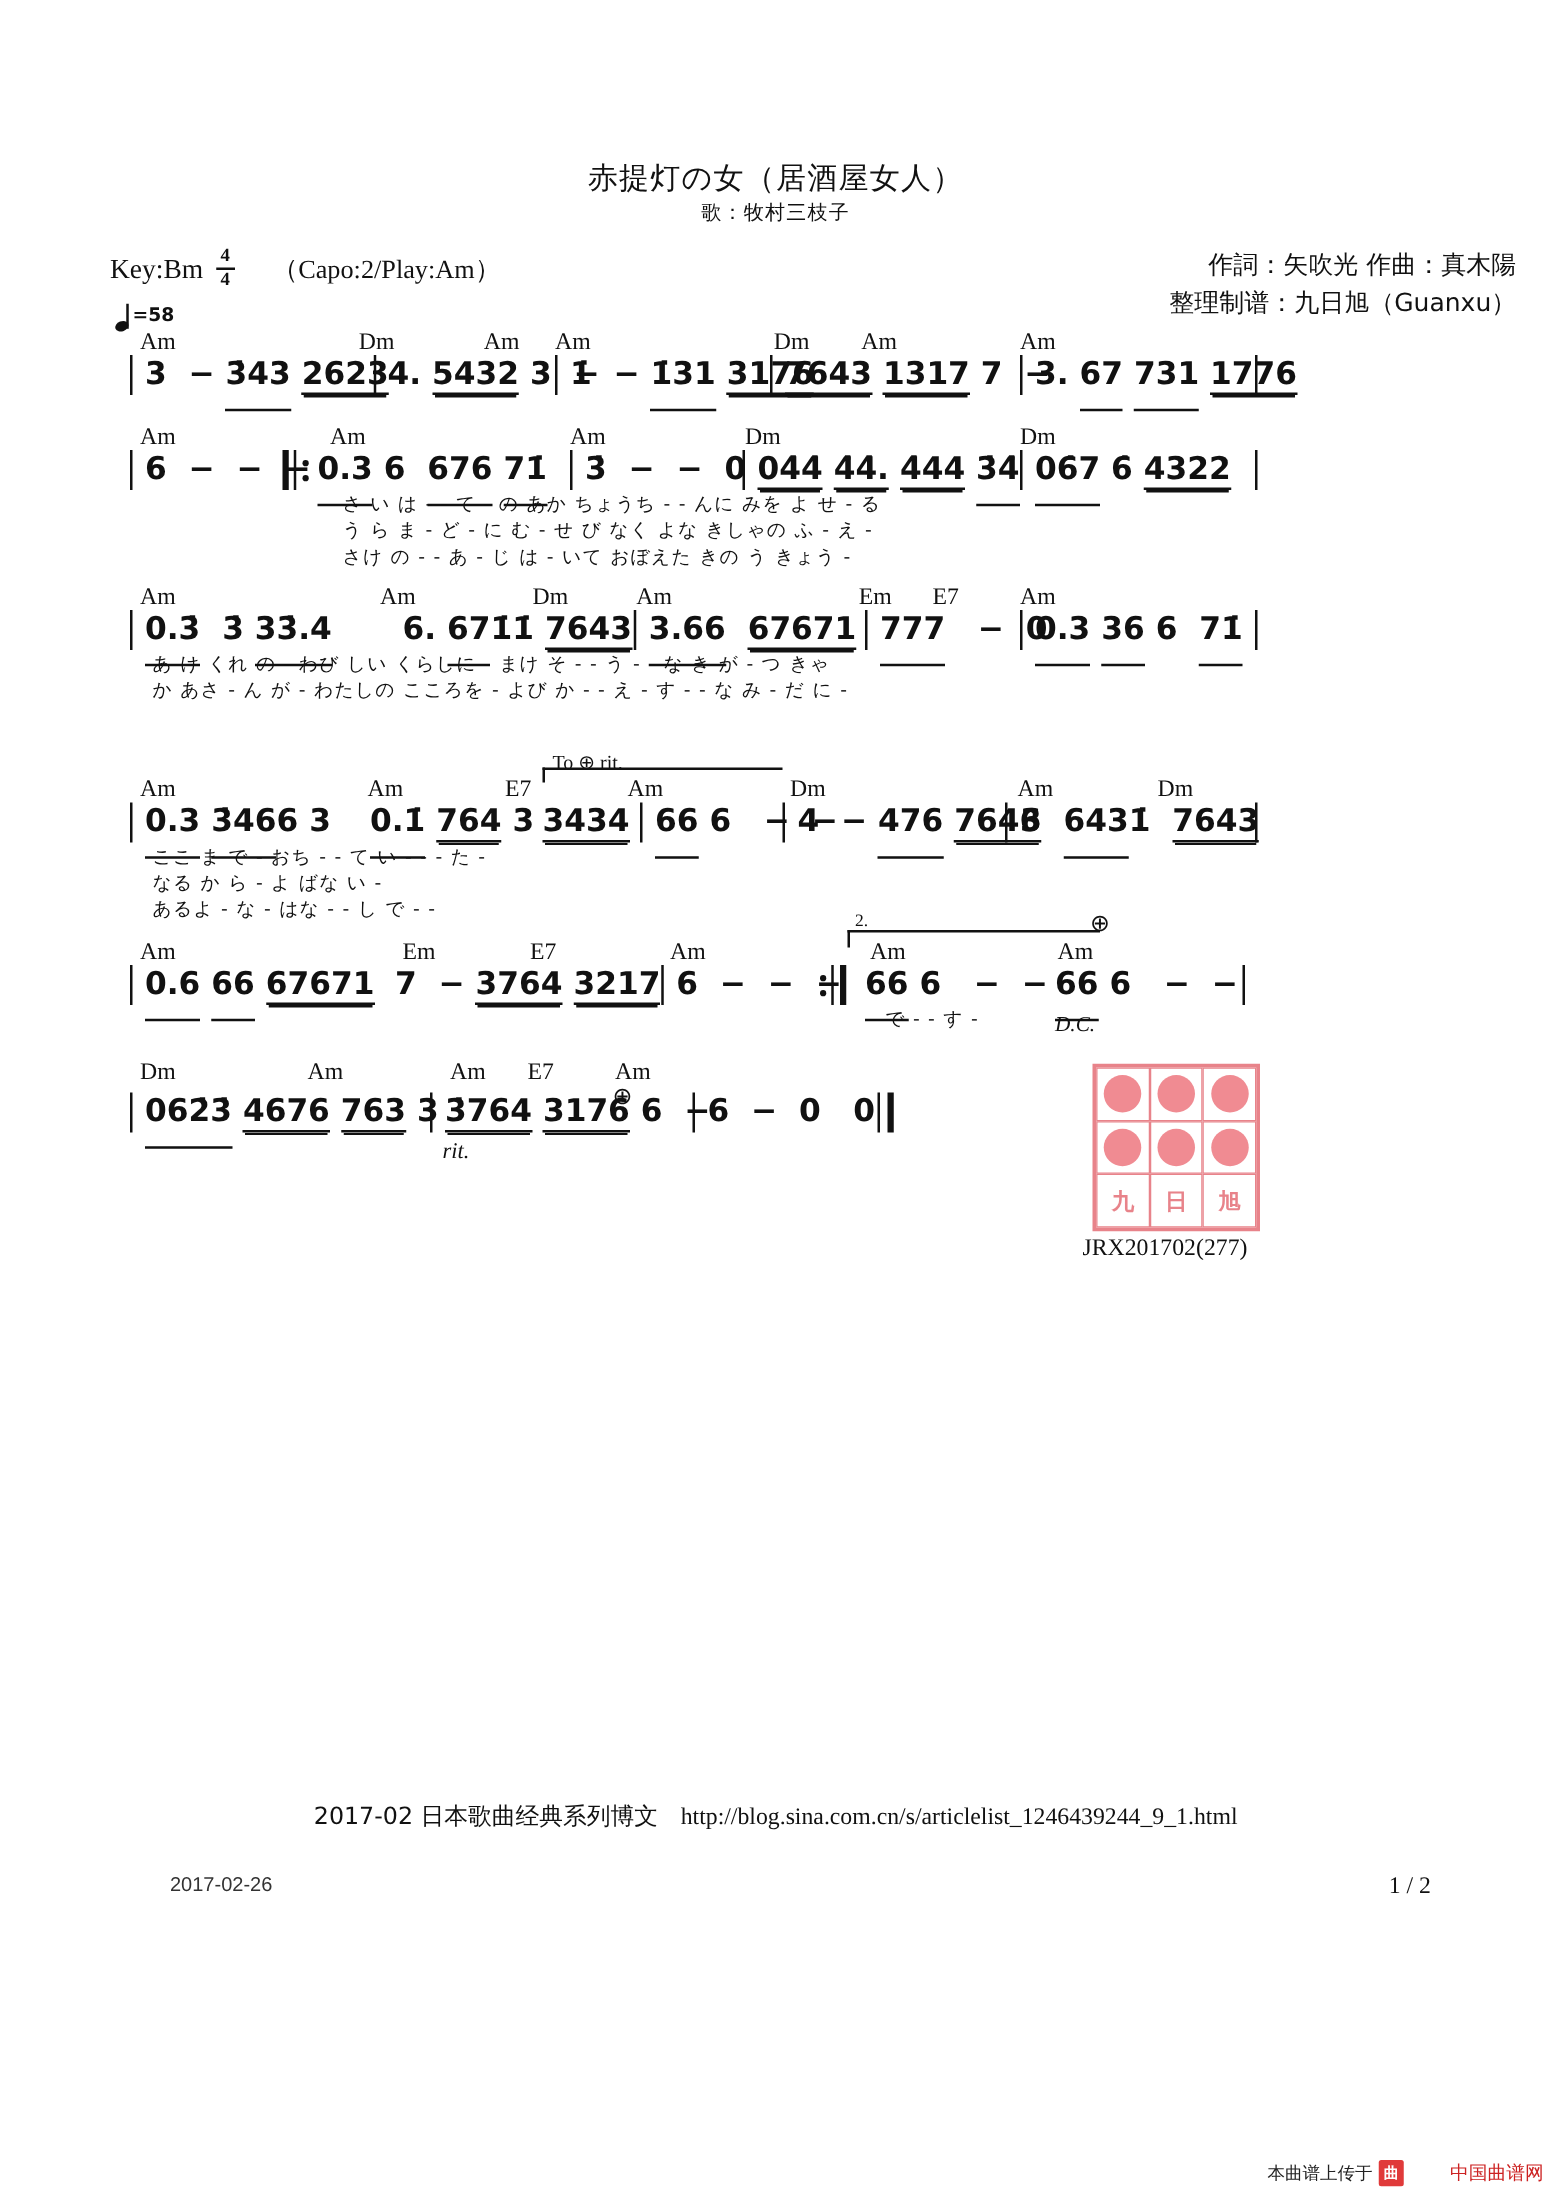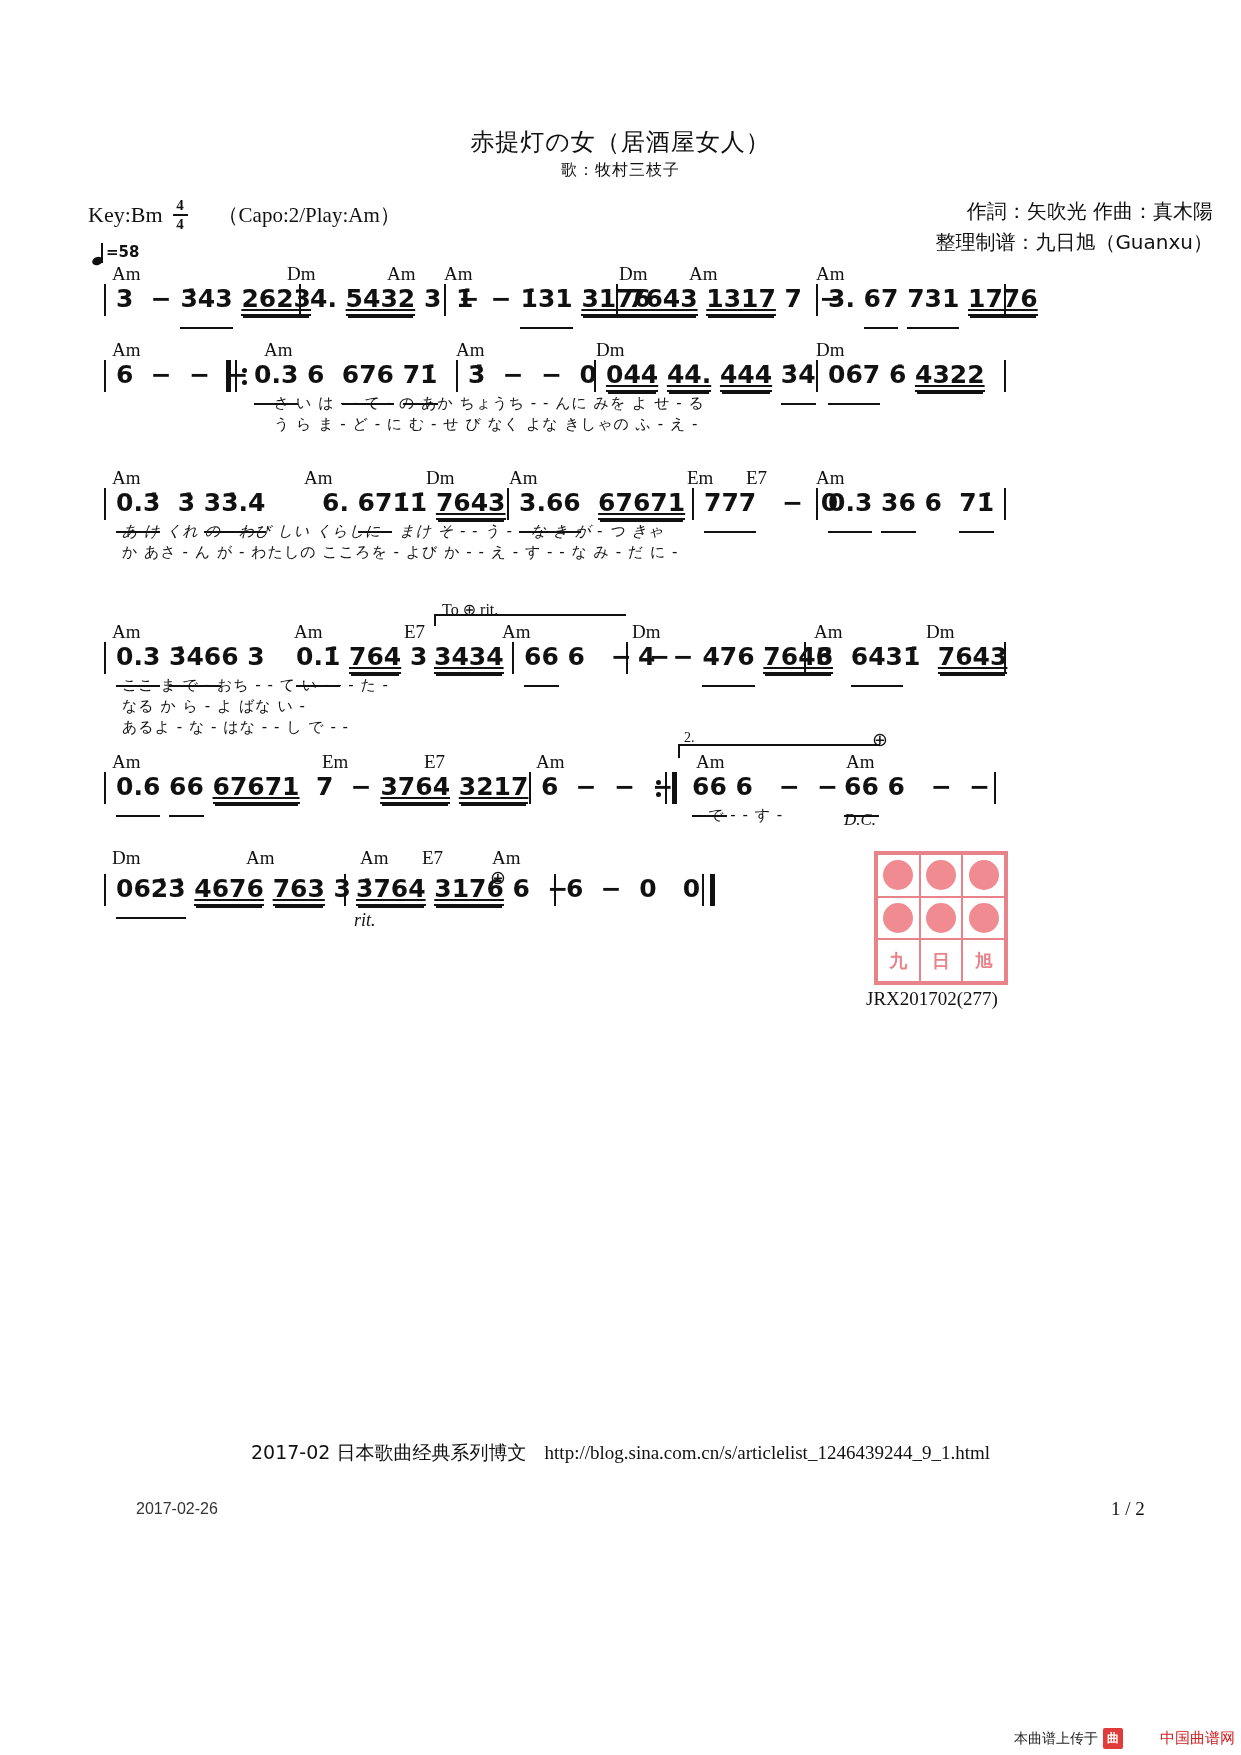--- a/index.html
+++ b/index.html
@@ -85,21 +85,21 @@
   }
   .lyricline .ly{position:absolute;top:0;white-space:nowrap;letter-spacing:1px;}
 
   
   .bl{position:absolute;width:2px;background:#111;}
   .blthick{position:absolute;width:5px;background:#111;}
   .dot{position:absolute;width:5px;height:5px;border-radius:50%;background:#111;}
 
   
   .u1{border-bottom:2px solid #111;padding-bottom:14px;}
-  .u2{border-bottom:2px solid #111;padding-bottom:1px;box-shadow:0 4px 0 -2px #111;text-decoration:underline;}
+  .u2{border-bottom:2px solid #111;padding-bottom:1px;box-shadow:0 4px 0 -2px #111;}
 
   .bracket{position:absolute;border-left:2px solid #111;border-top:2px solid #111;}
   .smalltag{position:absolute;font-family:"Liberation Serif",serif;font-size:14px;}
 
   
   .seal{
     position:absolute;left:874px;top:851px;width:128px;height:128px;
     border:3px solid #e8838a;
     display:grid;grid-template-columns:repeat(3,1fr);grid-template-rows:repeat(3,1fr);
   }
@@ -216,20 +216,23 @@
       <span class="nt" style="left:724px;"><span class="u1">06̇7</span>&nbsp;6̇&nbsp;<span class="u2">4322</span></span>
       <span class="bl" style="left:900px;top:0;height:32px;"></span>
     </div>
 
     <div class="lyricline">
       <span class="ly" style="left:170px;">さ い は - - て - の            あか ちょうち - - んに    みを よ せ - る</span>
     </div>
     <div class="lyricline">
       <span class="ly" style="left:170px;">う ら ま - ど - に            む - せ び  なく よな    きしゃの ふ - え -</span>
     </div>
+    <div class="lyricline">
+      <span class="ly" style="left:170px;">さけ の - - あ - じ            は - いて  おぼえた     きの う きょう -</span>
+    </div>
   </div>
 
   <div class="system" style="top:468px;width:1010px;">
     <div class="chordrow">
       <span class="chord" style="left:8px;">Am</span>
       <span class="chord" style="left:200px;">Am</span>
       <span class="chord" style="left:322px;">Dm</span>
       <span class="chord" style="left:405px;">Am</span>
       <span class="chord" style="left:583px;">Em</span>
       <span class="chord" style="left:642px;">E7</span>
@@ -243,21 +246,21 @@
       <span class="bl" style="left:403px;top:0;height:32px;"></span>
       <span class="nt" style="left:415px;"><span class="u1">3.66</span>&nbsp;&nbsp;<span class="u2">67671</span></span>
       <span class="bl" style="left:588px;top:0;height:32px;"></span>
       <span class="nt" style="left:600px;"><span class="u1">777</span>&nbsp;&nbsp; −&nbsp;&nbsp;0</span>
       <span class="bl" style="left:712px;top:0;height:32px;"></span>
       <span class="nt" style="left:724px;"><span class="u1">0.3</span>&nbsp;<span class="u1">36</span>&nbsp;6&nbsp;&nbsp;<span class="u1">71̇</span></span>
       <span class="bl" style="left:900px;top:0;height:32px;"></span>
     </div>
 
     <div class="lyricline">
-      <span class="ly" style="left:18px;font-style:italic;">あ け くれ の - わび しい くらしに - まけ そ - - う - - な            き が - つ きゃ</span>
+      <span class="ly" style="left:18px;">あ け くれ の - わび しい くらしに - まけ そ - - う - - な            き が - つ きゃ</span>
     </div>
     <div class="lyricline">
       <span class="ly" style="left:18px;">か あさ - ん が - わたしの こころを - よび か - - え - す - -            な み - だ に -</span>
     </div>
   </div>
 
   <div class="system" style="top:600px;width:1010px;">
     <div style="position:relative;height:22px;">
       <span class="tocoda" style="left:338px;top:0;">To ⊕ rit.</span>
       <span class="bracket" style="left:330px;top:14px;width:190px;height:10px;border-right:0;border-bottom:0;"></span>

